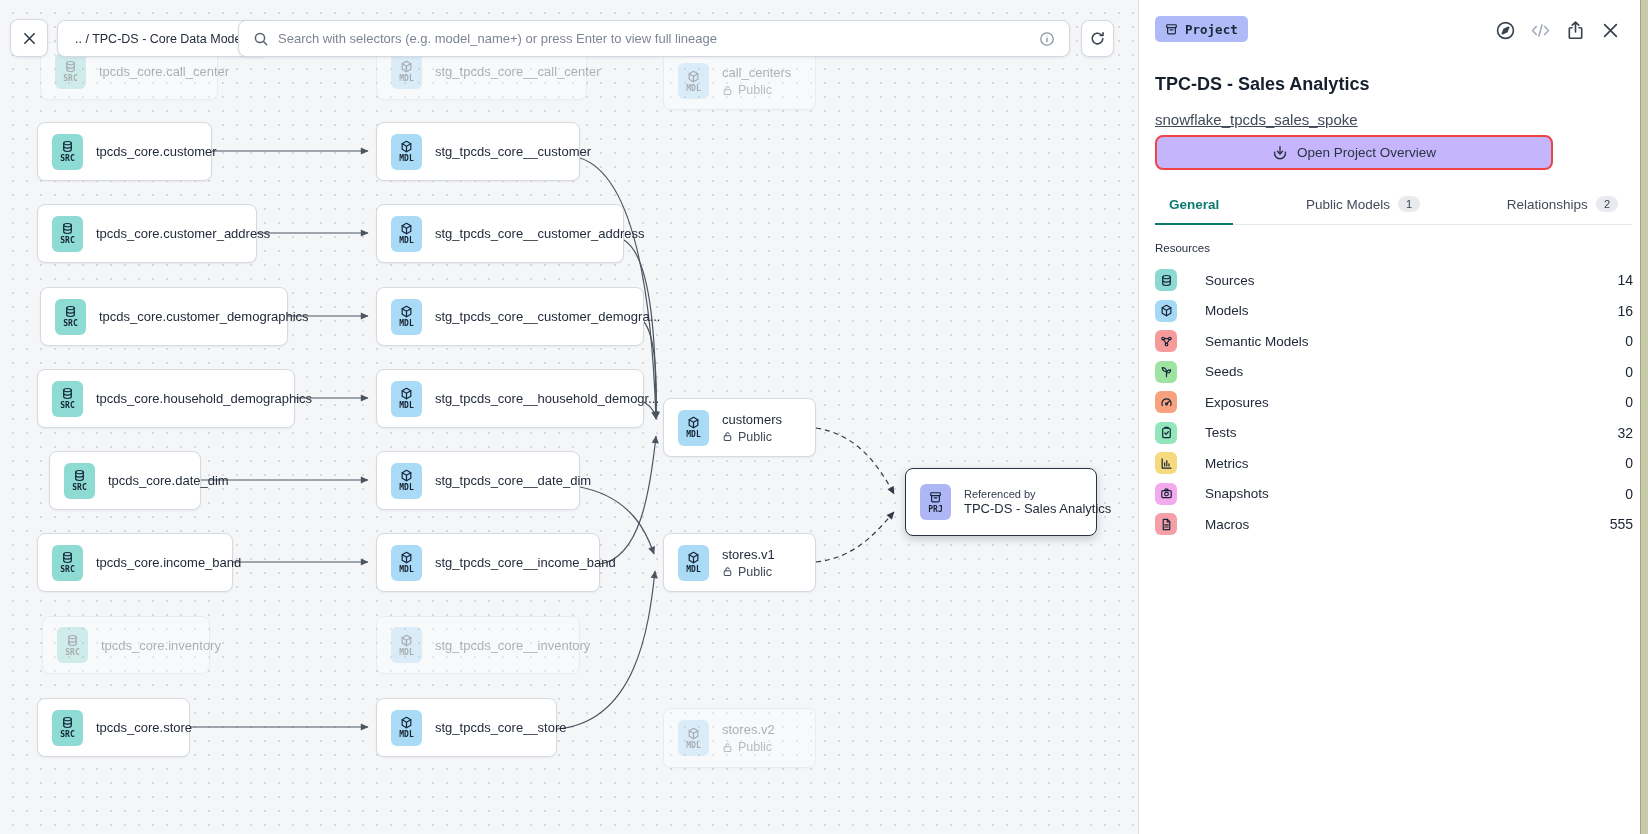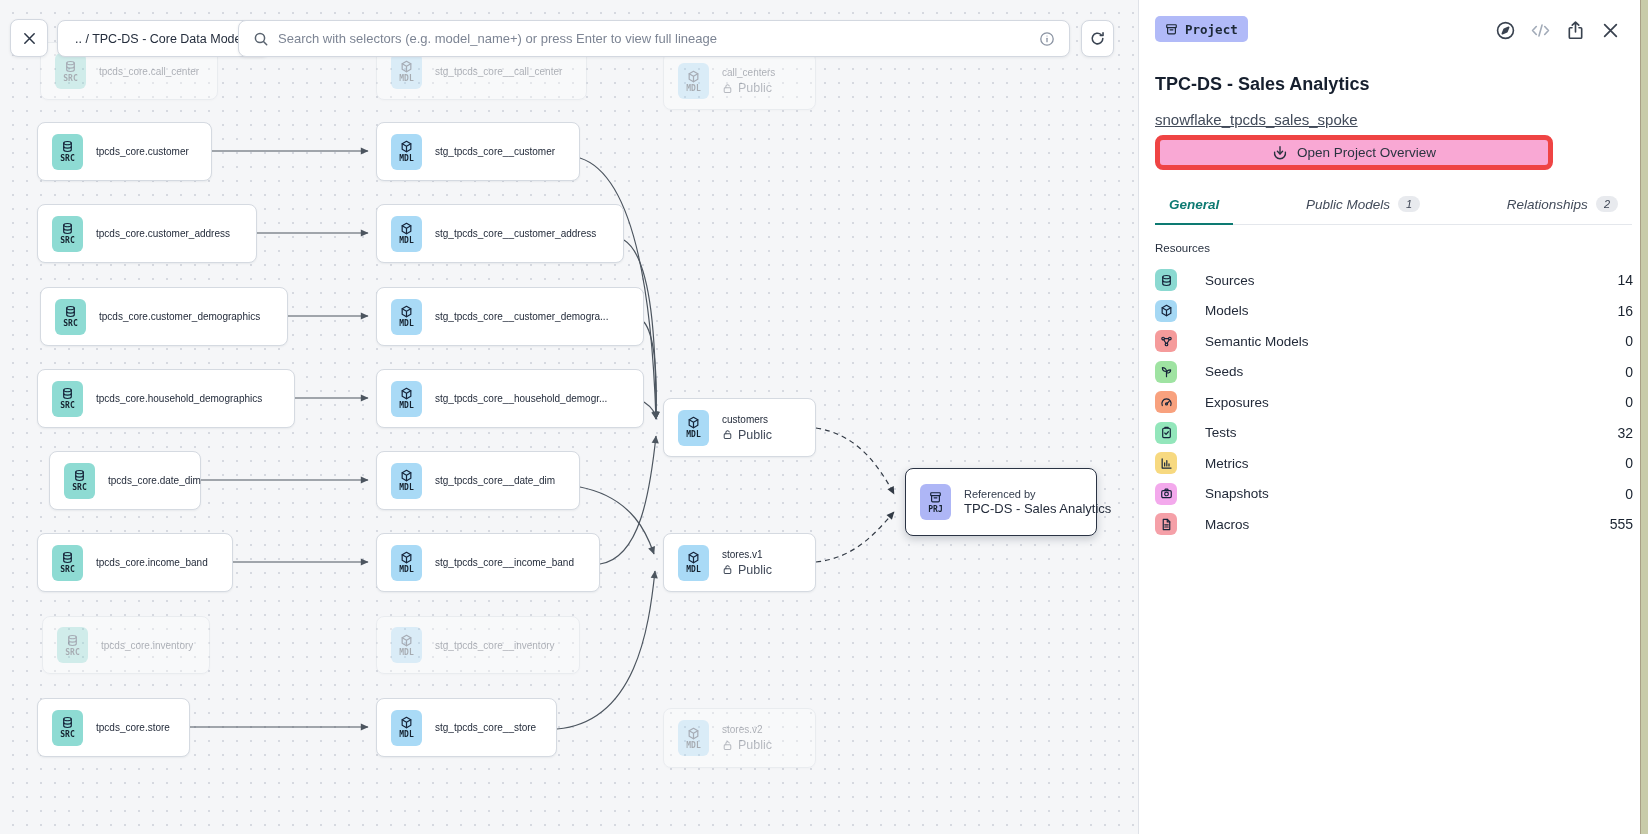--- a/index.html
+++ b/index.html
@@ -12,21 +12,21 @@
     background:#f5f6f8;
     background-image:radial-gradient(#d6d9e0 1.1px, transparent 1.1px);
     background-size:14px 14px; background-position:6px 6px;
     border-right:1px solid #dfe2e8; }
   svg.edges { position:absolute; left:0; top:0; width:1139px; height:834px; }
 
   .gnode { position:absolute; background:#fff; border:1px solid #d5dae1; border-radius:8px;
     display:flex; align-items:center; padding:0 14px; gap:13px;
     box-shadow:0 1px 2px rgba(20,30,50,.06); cursor:pointer; }
   .gnode.faded { opacity:.35; }
-  .gnode .ntitle { font-size:10px; color:#242c3b; white-space:nowrap; }
+  .gnode .ntitle { font-size:13px; color:#242c3b; white-space:nowrap; }
   .gnode .nsub { font-size:11px; color:#333c4c; margin-bottom:1px; }
   .gnode .npublic { display:flex; align-items:center; gap:5px; margin-top:3px;
     font-size:12.5px; color:#424b5a; }
   .gnode.prj { border:1.5px solid #2a3344; box-shadow:0 3px 8px rgba(20,30,50,.22); }
   .gnode.prj .ntitle { font-size:13px; }
   .nbadge { width:31px; height:36px; border-radius:6px; flex:0 0 31px;
     display:flex; flex-direction:column; align-items:center; justify-content:center; gap:1px; }
   .nbadge span { font-family:"DejaVu Sans Mono", monospace; font-size:8px; font-weight:bold; color:#15222f; }
   .nbadge.src { background:#8edbd3;align-items:center; }
   .nbadge.mdl { background:#a9daf6; }
@@ -46,27 +46,27 @@
   
   .panel { position:absolute; left:1140px; top:0; width:508px; height:834px; background:#fff; }
   .panel-icons { position:absolute; top:19px; right:27px; display:flex; gap:13px; align-items:center; }
   .panel-icons .pbtn { width:22px; height:22px; display:flex; align-items:center; justify-content:center; cursor:pointer; }
   .proj-badge { position:absolute; left:15px; top:16px; height:26px; padding:0 10px;
     background:#b1baf8; border-radius:5px; display:flex; align-items:center; gap:7px;
     font-family:"DejaVu Sans Mono", monospace; font-size:12.5px; font-weight:bold; color:#1c2836; }
   .p-title { position:absolute; left:15px; top:74px; font-size:18px; font-weight:bold; color:#161f2e; }
   .p-sub { position:absolute; left:15px; top:111px; font-size:15px; color:#414a59;text-decoration:underline; }
   .ov-btn { position:absolute; left:15px; top:135px; width:398px; height:35px;
-    background:#f9a8d4; border:5px solid #ef4444; border-radius:8px;
+    background:#c4b5fd; border:2px solid #ef4444; border-radius:8px;
     display:flex; align-items:center; justify-content:center; gap:9px;
     font-size:13.5px; color:#2a3340; cursor:pointer; }
   .tabs { position:absolute; left:15px; top:190px; width:477px; display:flex;
     justify-content:space-between; border-bottom:1px solid #e4e7ec; }
   .tab { display:flex; align-items:center; gap:8px; padding:6px 14px 11px; font-size:13.5px;
-    color:#424b5a; cursor:pointer; border-bottom:2.5px solid transparent; margin-bottom:-1px;font-style:italic; }
+    color:#424b5a; cursor:pointer; border-bottom:2.5px solid transparent; margin-bottom:-1px; }
   .tab.active { color:#0d7a72; font-weight:bold; border-bottom-color:#0d7a72; }
   .tab .pill { background:#e8eaee; border-radius:999px; font-size:11px; color:#3c4453;
     padding:2px 8px; font-weight:normal; }
   .res-head { position:absolute; left:15px; top:242px; font-size:11.5px; font-weight:normal; color:#27303f; }
   .res-list { position:absolute; left:15px; top:265px; width:478px; }
   .res-row { display:flex; align-items:center; height:30.5px; gap:28px; cursor:pointer; }
   .res-ic { width:22px; height:22px; border-radius:6px; display:flex; align-items:center; justify-content:center; }
   .res-label { font-size:13.5px; color:#222a39; flex:1; }
   .res-count { font-size:14px; color:#1a2330; font-weight:500; }
   .scroll-strip { position:absolute; right:0; top:0; width:8px; height:834px;

